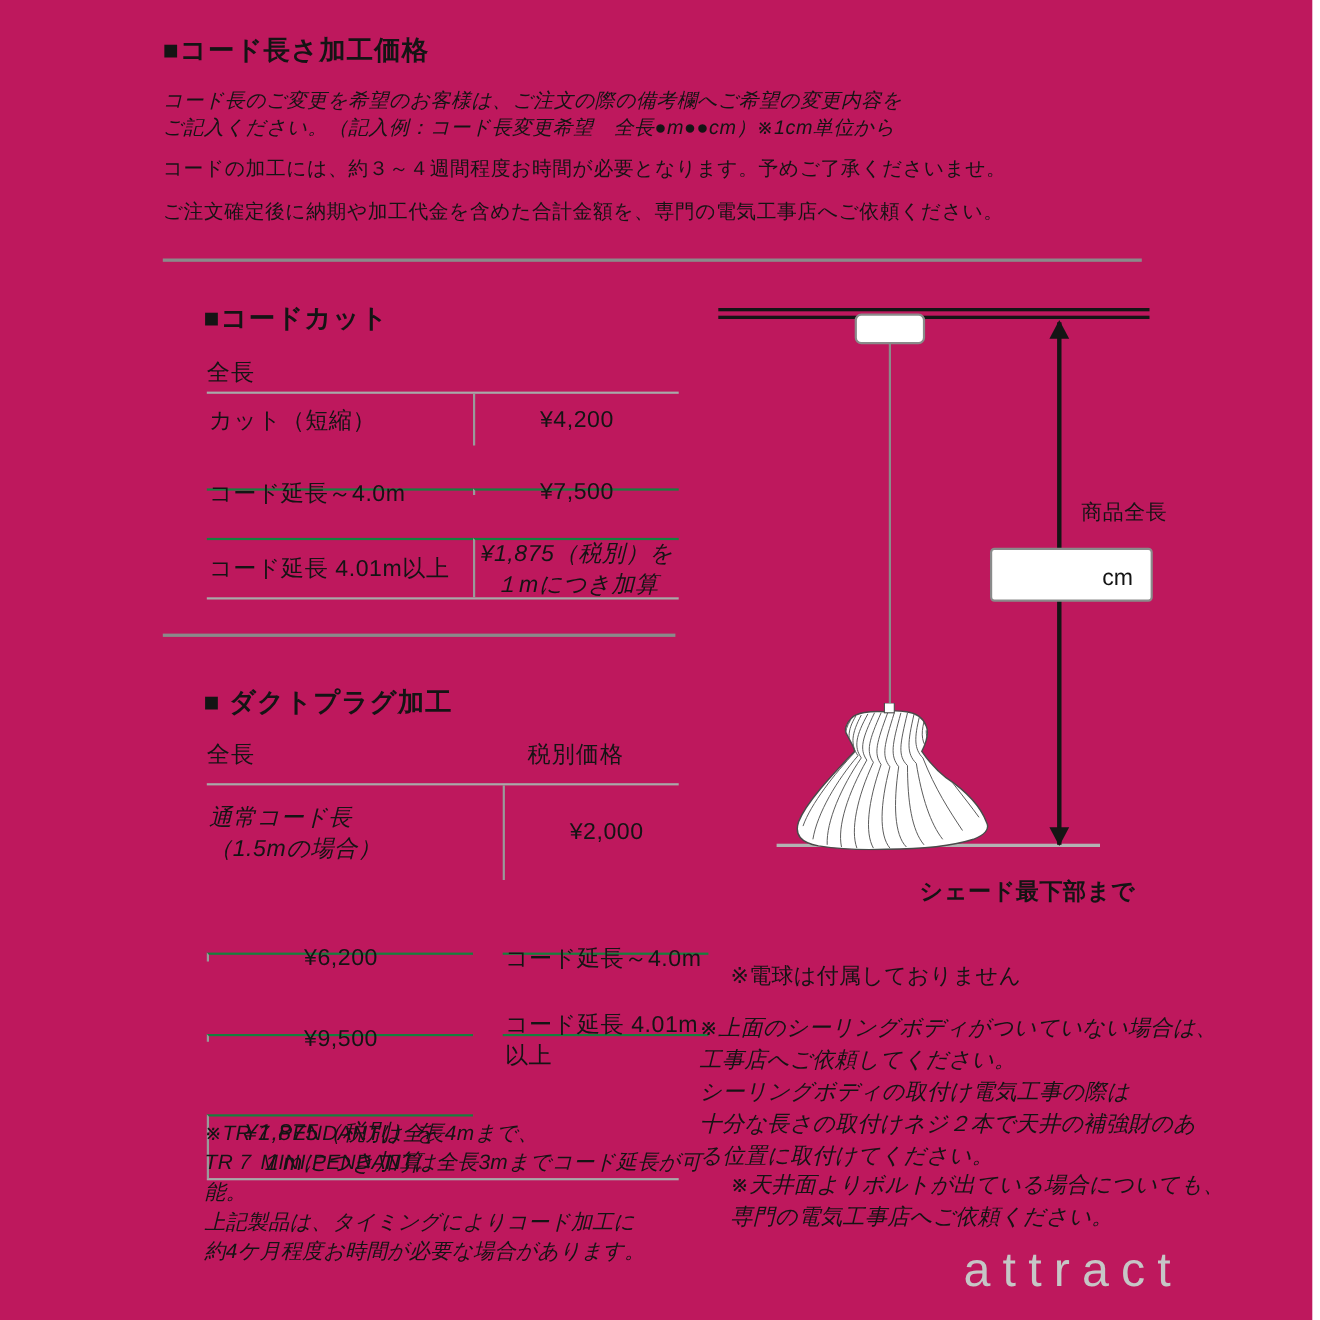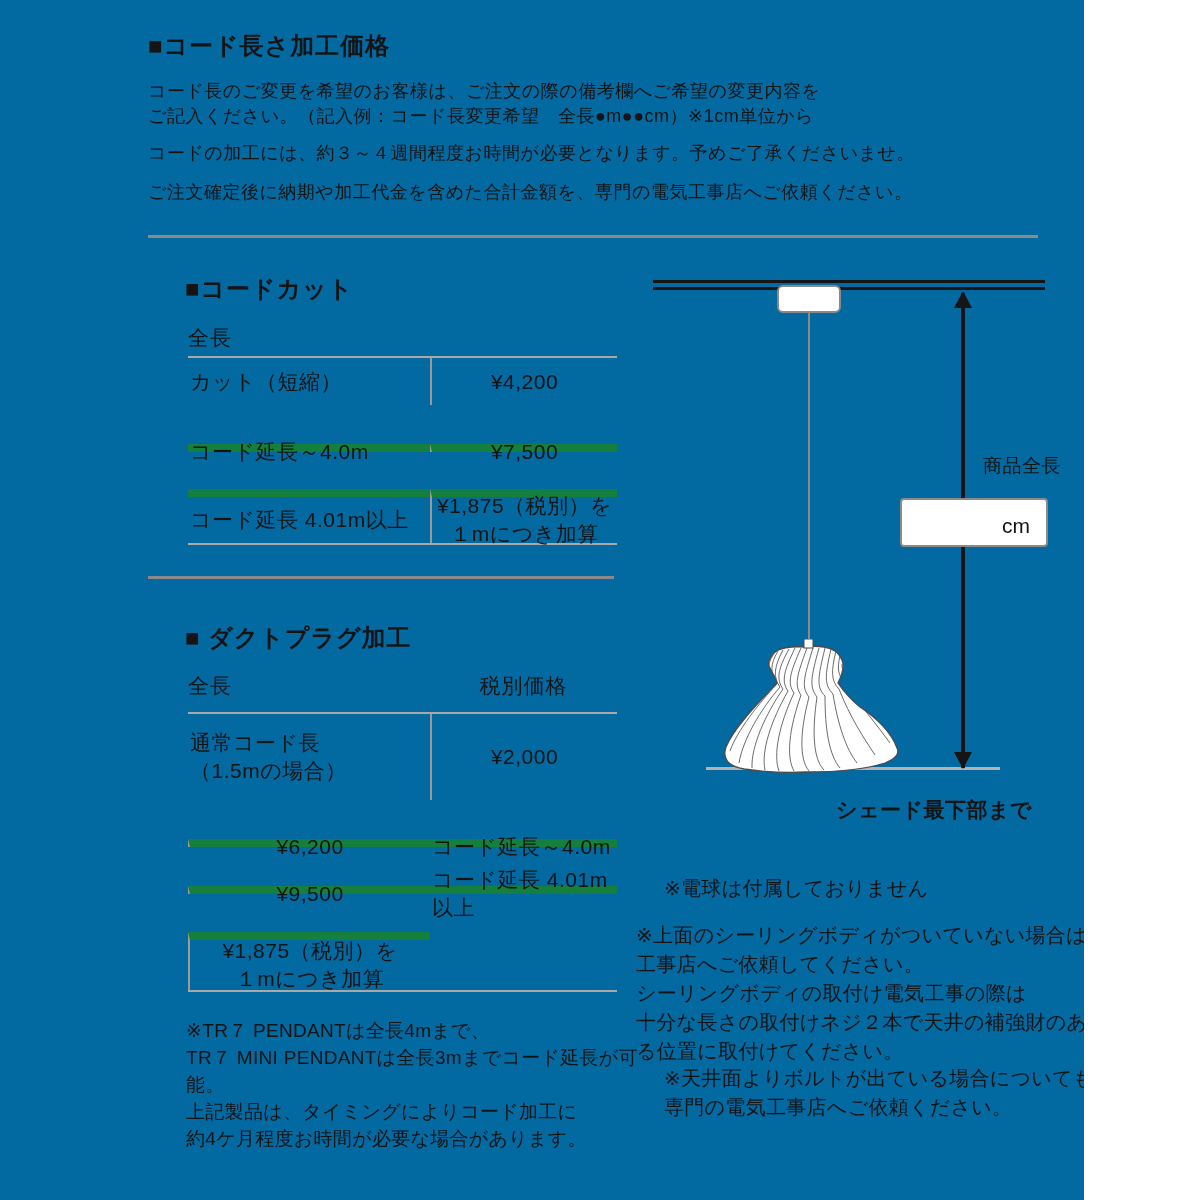--- a/index.html
+++ b/index.html
@@ -1,36 +1,36 @@
 <!DOCTYPE html>
 <html><head>
 <meta charset="utf-8">
 <style>
   html,body { margin:0; padding:0; background:#fff; }
   .page {
-    position:relative; width:1084px; height:1200px; background:#0369a1;
+    position:relative; width:1193px; height:1200px; background:#be185d;
     font-family:"Liberation Sans","DejaVu Sans",sans-serif; color:#141414;
     overflow:hidden;
   }
   .abs { position:absolute; }
-  .pre { white-space:pre-line; }
+  .pre { white-space:pre-line;font-style:italic; }
   .doc-title { font-size:24px; font-weight:bold; letter-spacing:1px; }
   .para { font-size:18px; line-height:25px; letter-spacing:0.5px; }
   .hr { background:#8a8a8a; height:3px; }
   .sec-title { font-size:24px; font-weight:bold; letter-spacing:1px; }
   .col-head { font-size:21px; letter-spacing:1px; }
   .ptable {
     display:grid; grid-template-columns:242px 187px;
     border-top:2px solid #a9a9a9; border-bottom:2px solid #a9a9a9;
   }
   .ptable .cell {
     box-sizing:border-box; display:flex; align-items:center;
     font-size:21px; letter-spacing:0.5px;
   }
-  .ptable .cell.rline { border-top:8px solid #15803d;margin-top:39px; }
+  .ptable .cell.rline { border-top:2px solid #15803d;margin-top:39px; }
   .ptable .cell.label { justify-content:flex-start; padding-left:2px; }
   .ptable .cell.price { justify-content:center; text-align:center; border-left:2px solid #9a9a9a; }
   .footnote { font-size:19px; line-height:27px; letter-spacing:0.3px; }
   .note { font-size:20px; line-height:29px; letter-spacing:0.3px; }
   .ceiling { border-top:3px solid #151515; border-bottom:3px solid #151515; height:4px; }
   .ceil-body {
     background:#fff; border:2px solid #8a8a8a; border-radius:6px; z-index:3;
   }
   .cord { background:#8a8a8a; z-index:1; }
   .arrow-line { background:#151515; z-index:1; }
@@ -80,21 +80,21 @@
     <div class="cell price rline pre">¥1,875（税別）を
 １mにつき加算</div>
   </div>
 
   <div class="abs hr" style="left:148px; top:576px; width:466px;"></div>
 
   <div class="abs sec-title" style="left:185px; top:622px;">■ ダクトプラグ加工</div>
   <div class="abs col-head" style="left:188px; top:672px;">全長</div>
   <div class="abs col-head" style="left:430px; top:672px; width:187px; text-align:center;">税別価格</div>
 
-  <div class="abs ptable" style="left:188px; top:712px; width:429px; grid-template-rows:86px 47px 46px 97px;">
+  <div class="abs ptable" style="left:188px; top:712px; width:429px; grid-template-rows:86px 47px 46px 97px;gap:27px;">
     <div class="cell label pre">通常コード長
 （1.5mの場合）</div>
     <div class="cell price">¥2,000</div>
     <div class="cell price rline">¥6,200</div>
     <div class="cell label rline">コード延長～4.0m</div>
     <div class="cell price rline">¥9,500</div>
     <div class="cell label rline">コード延長 4.01m以上</div>
     <div class="cell price rline pre">¥1,875（税別）を
 １mにつき加算</div>
   </div>
@@ -147,14 +147,15 @@
 
   <div class="abs note" style="left:664px; top:874px;">※電球は付属しておりません</div>
   <div class="abs note pre" style="left:636px; top:921px; width:520px;">※上面のシーリングボディがついていない場合は、
 工事店へご依頼してください。
 シーリングボディの取付け電気工事の際は
 十分な長さの取付けネジ２本で天井の補強財のあ
 る位置に取付けてください。</div>
   <div class="abs note pre" style="left:664px; top:1064px; width:520px;">※天井面よりボルトが出ている場合についても、
 専門の電気工事店へご依頼ください。</div>
 
+  <div class="abs watermark" style="left:876px; top:1130px;">attract</div>
 
 </div>
 
 </body></html>

